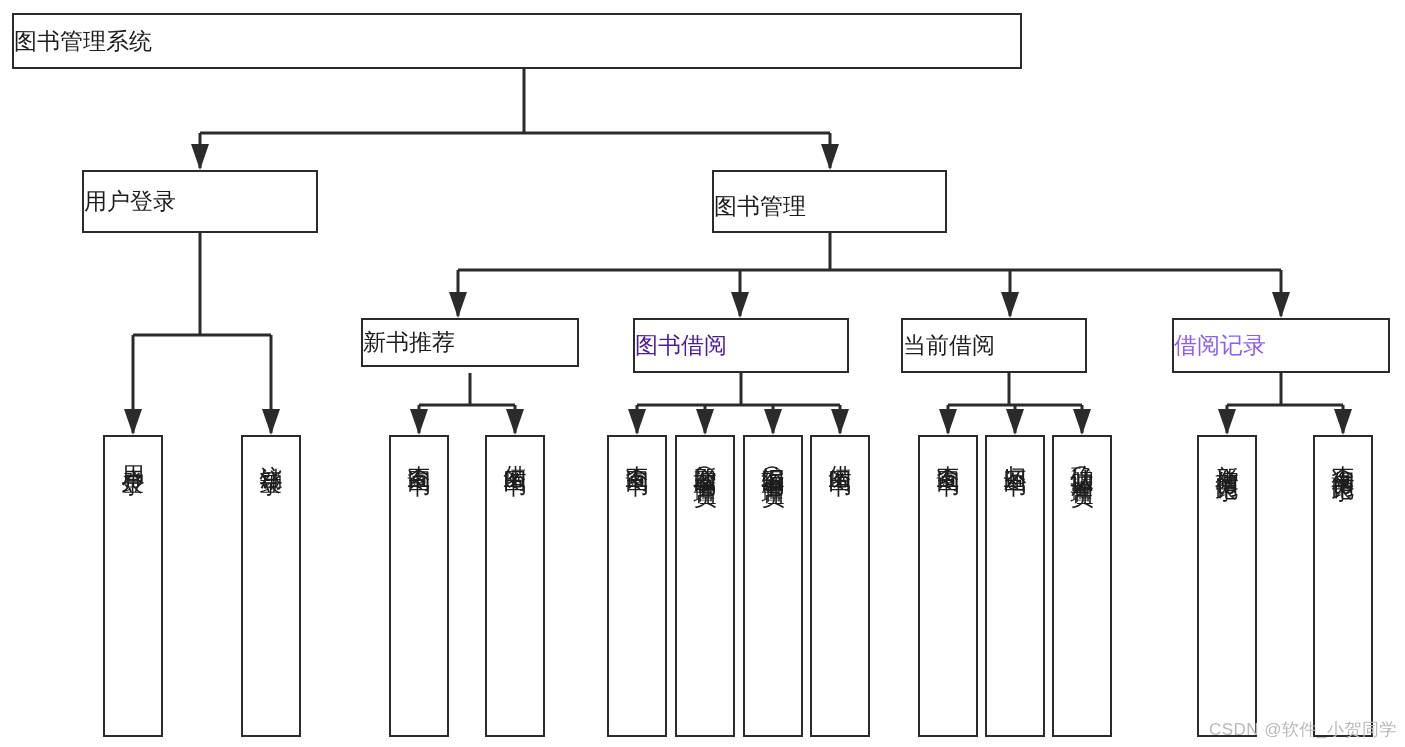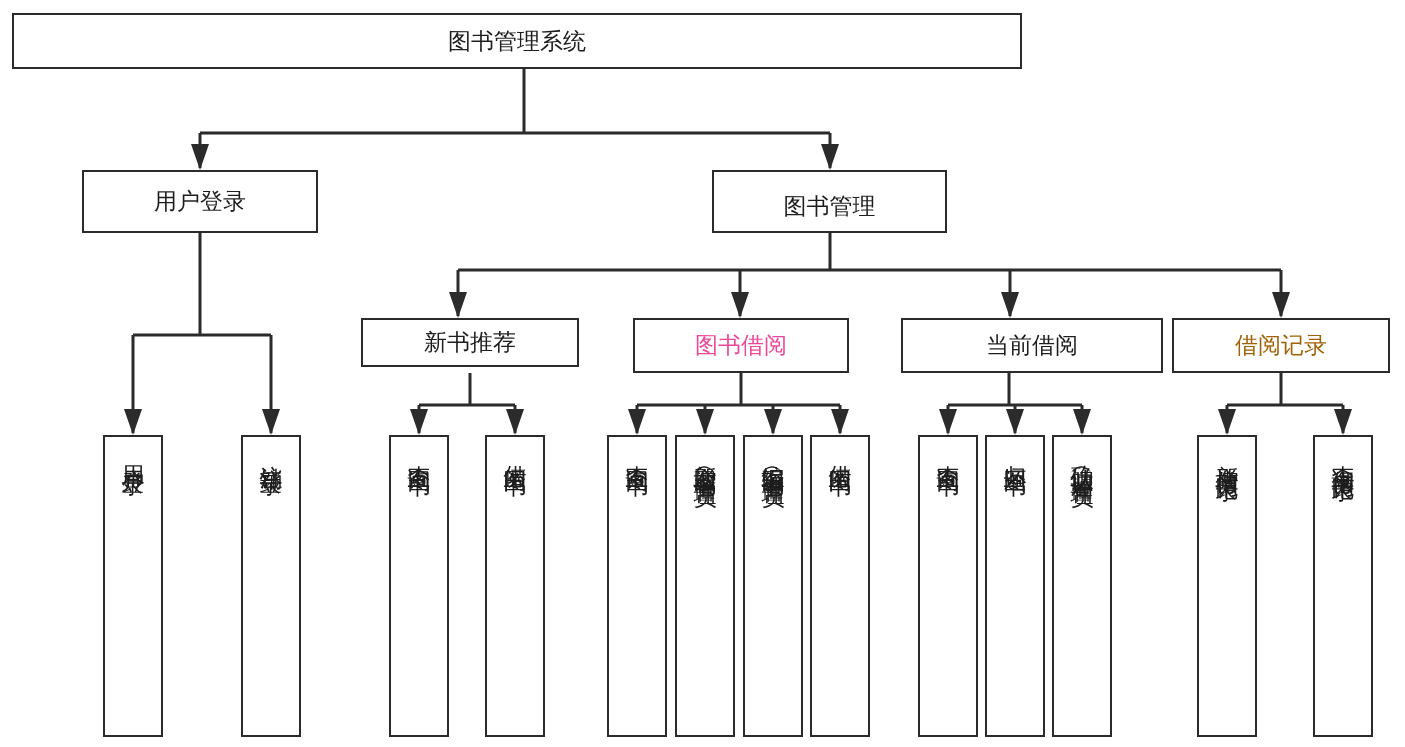--- a/index.html
+++ b/index.html
@@ -24,21 +24,21 @@
     width: 1405px;
     height: 747px;
   }
   .node {
     position: absolute;
     box-sizing: border-box;
     background: #ffffff;
     border: 2.5px solid #2b2b2b;
     display: flex;
     align-items: center;
-    justify-content: center;
+    justify-content: flex-start;
     overflow: hidden;
   }
   .node-label {
     color: #1d1d1d;
     text-align: center;
     line-height: 1.25;
     white-space: nowrap;
   }
   .node.horizontal .node-label {
     font-size: 23px;
@@ -130,27 +130,27 @@
       <div class="node horizontal" style="left: 82px; top: 170px; width: 236px; height: 63px; border-color: rgb(43, 43, 43); background: rgb(255, 255, 255);">
         <span class="node-label" style="color: rgb(29, 29, 29);">用户登录</span>
       </div>
       <div class="node horizontal" style="left: 712px; top: 170px; width: 235px; height: 63px; border-color: rgb(43, 43, 43); background: rgb(255, 255, 255);">
         <span class="node-label" style="color: rgb(29, 29, 29); margin-top: 10px;">图书管理</span>
       </div>
       <div class="node horizontal" style="left: 361px; top: 318px; width: 218px; height: 49px; border-color: rgb(43, 43, 43); background: rgb(255, 255, 255);">
         <span class="node-label" style="color: rgb(29, 29, 29);">新书推荐</span>
       </div>
       <div class="node horizontal" style="left: 633px; top: 318px; width: 216px; height: 55px; border-color: rgb(43, 43, 43); background: rgb(255, 255, 255);">
-        <span class="node-label" style="color: #ec4899;">图书借阅</span>
+        <span class="node-label" style="color: #4c1d95;">图书借阅</span>
       </div>
-      <div class="node horizontal" style="left: 901px; top: 318px; width: 262px; height: 55px; border-color: rgb(43, 43, 43); background: rgb(255, 255, 255);">
+      <div class="node horizontal" style="left: 901px; top: 318px; width: 186px; height: 55px; border-color: rgb(43, 43, 43); background: rgb(255, 255, 255);">
         <span class="node-label" style="color: rgb(29, 29, 29);">当前借阅</span>
       </div>
       <div class="node horizontal" style="left: 1172px; top: 318px; width: 218px; height: 55px; border-color: rgb(43, 43, 43); background: rgb(255, 255, 255);">
-        <span class="node-label" style="color: #a16207;">借阅记录</span>
+        <span class="node-label" style="color: #8b5cf6;">借阅记录</span>
       </div>
       <div class="node vertical" style="left: 103px; top: 435px; width: 60px; height: 302px; border-color: rgb(43, 43, 43); background: rgb(255, 255, 255);">
         <span class="node-label" style="color: rgb(29, 29, 29);">用户登录</span>
       </div>
       <div class="node vertical" style="left: 241px; top: 435px; width: 60px; height: 302px; border-color: rgb(43, 43, 43); background: rgb(255, 255, 255);">
         <span class="node-label" style="color: rgb(29, 29, 29);">注销登录</span>
       </div>
       <div class="node vertical" style="left: 389px; top: 435px; width: 60px; height: 302px; border-color: rgb(43, 43, 43); background: rgb(255, 255, 255);">
         <span class="node-label" style="color: rgb(29, 29, 29);">查询图书</span>
       </div>
@@ -178,13 +178,14 @@
       <div class="node vertical" style="left: 1052px; top: 435px; width: 60px; height: 302px; border-color: rgb(43, 43, 43); background: rgb(255, 255, 255);">
         <span class="node-label" style="color: rgb(29, 29, 29);">确认归还（管理员）</span>
       </div>
       <div class="node vertical" style="left: 1197px; top: 435px; width: 60px; height: 302px; border-color: rgb(43, 43, 43); background: rgb(255, 255, 255);">
         <span class="node-label" style="color: rgb(29, 29, 29);">新增借阅记录</span>
       </div>
       <div class="node vertical" style="left: 1313px; top: 435px; width: 60px; height: 302px; border-color: rgb(43, 43, 43); background: rgb(255, 255, 255);">
         <span class="node-label" style="color: rgb(29, 29, 29);">查询借阅记录</span>
       </div>
     </div>
+  <div id="watermark">CSDN @软件_小贺同学</div>
 </div>
 
 </body></html>

